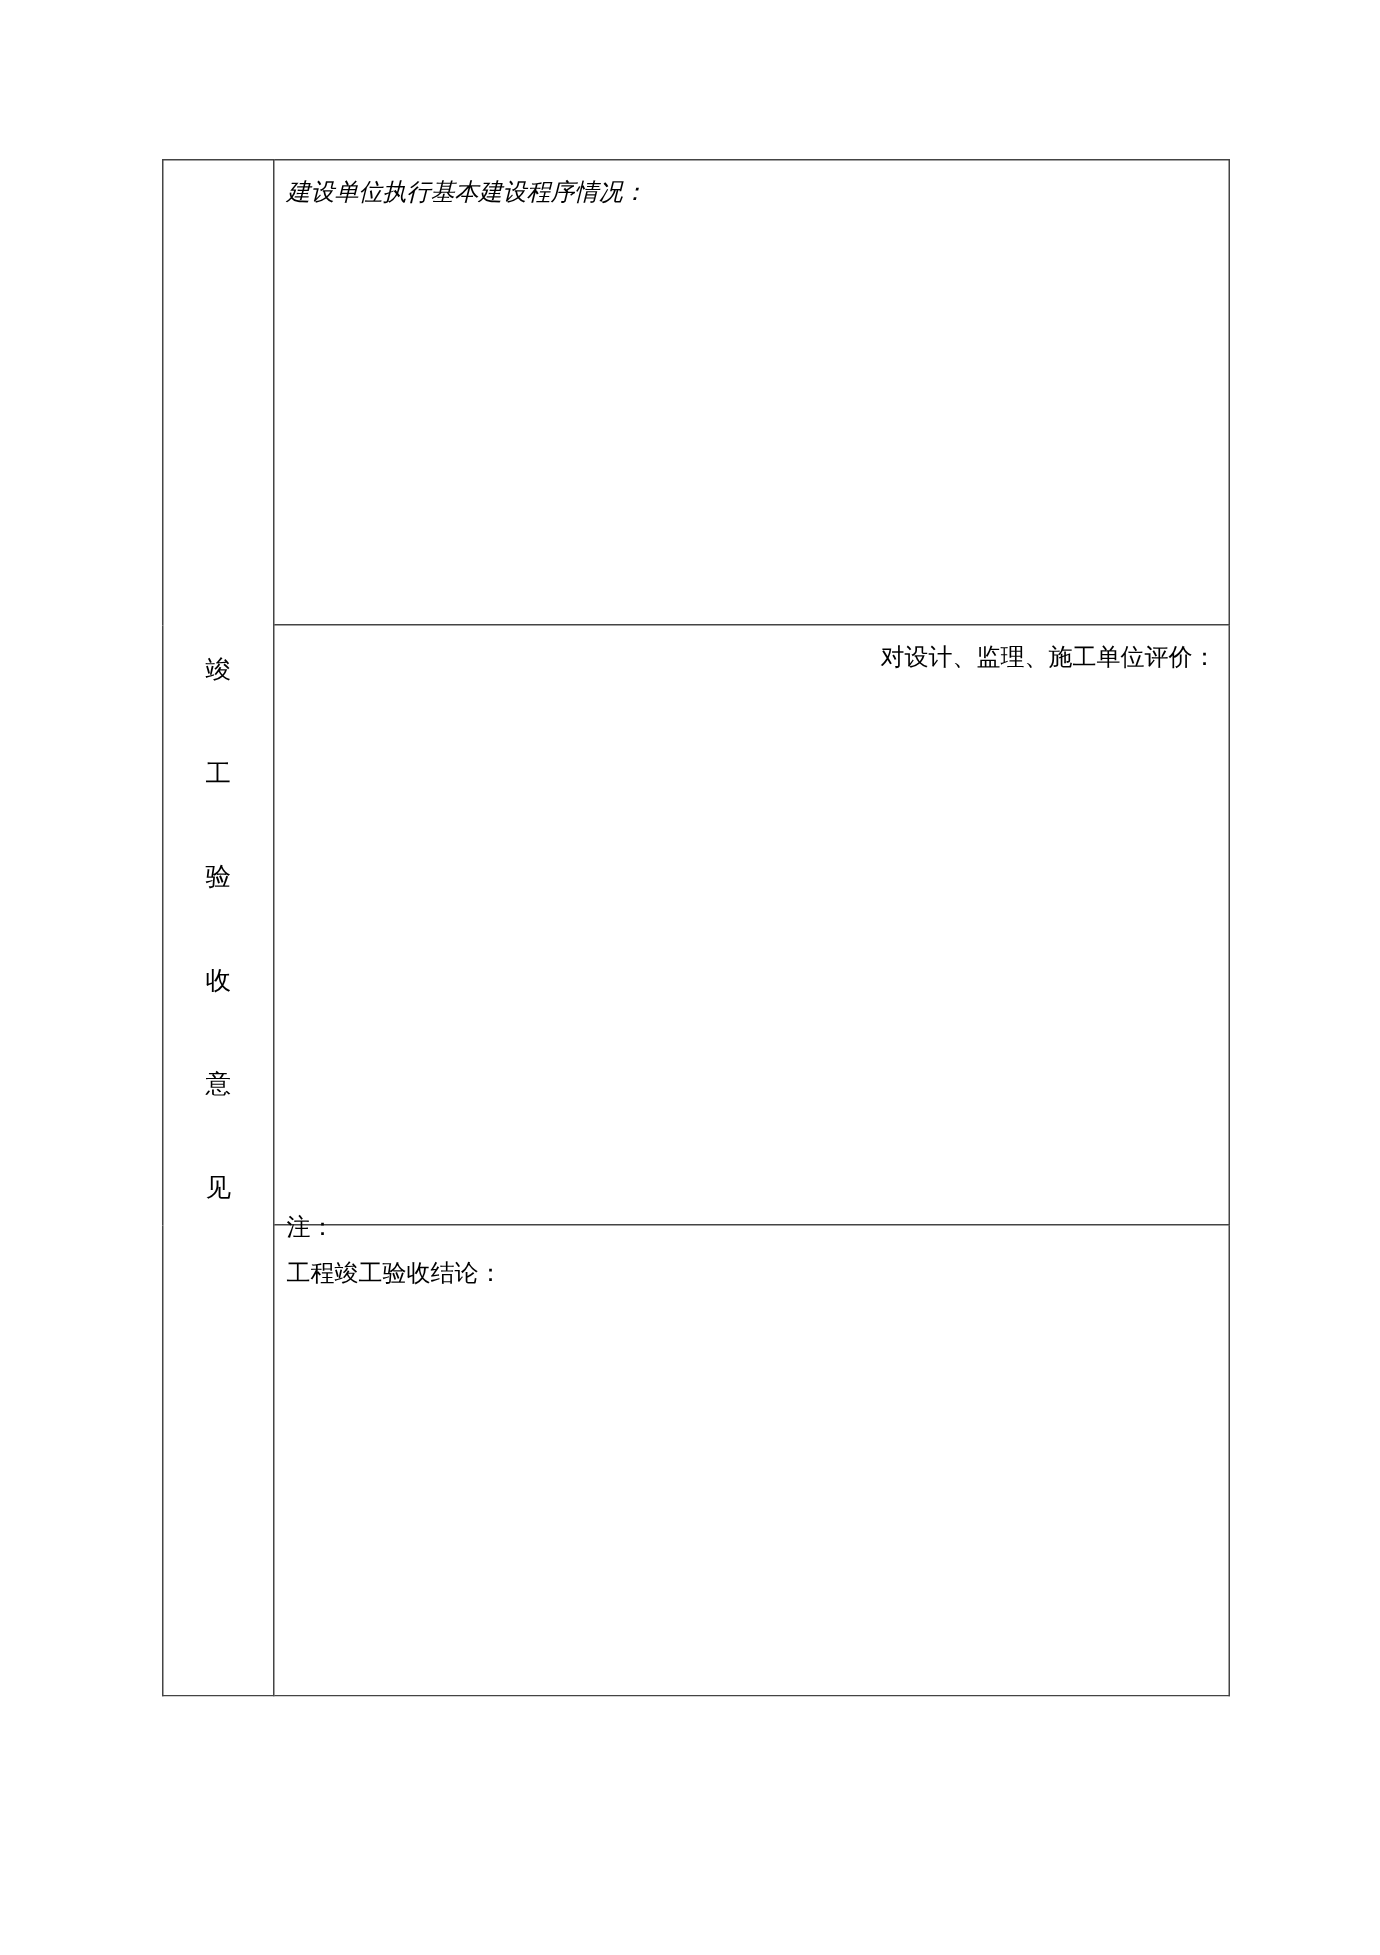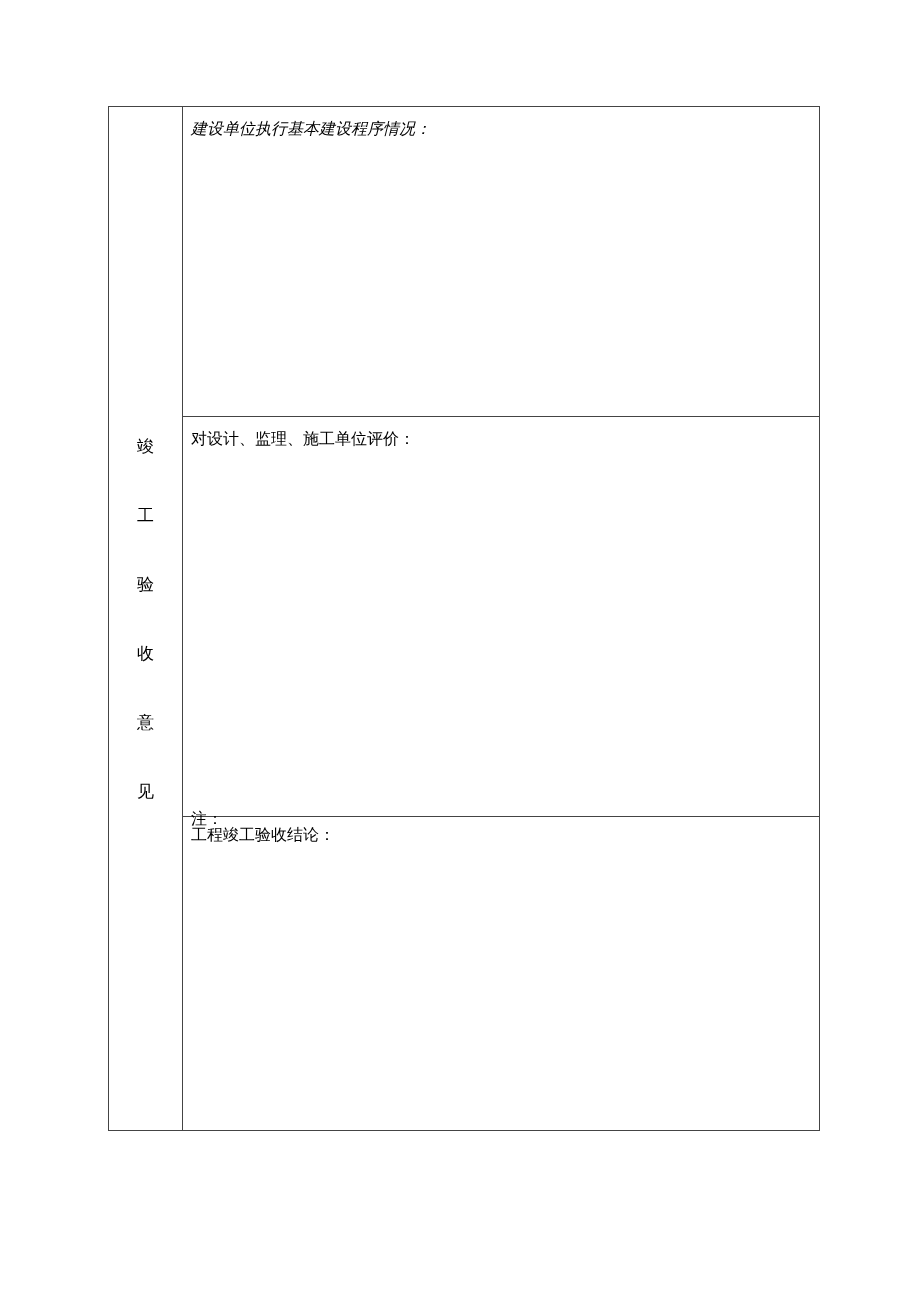--- a/index.html
+++ b/index.html
@@ -46,28 +46,28 @@
     .vertical-label span {
       display: block;
       margin: 26px 0;
     }
     .cell-content {
       min-height: 100%;
       line-height: 1.8;
       font-size: 16px;
     }
     .row-1 { height: 310px; font-style: italic; }
-    .row-2 { height: 400px; }
+    .row-2 { height: 400px; text-align: right; }
     .row-3 { height: 314px; }
     .conclusion-cell {
       position: relative;
     }
     .conclusion-top {
       position: absolute;
-      top: 4px;
+      top: 19px;
       left: 8px;
     }
     .conclusion-bottom {
       position: absolute;
       bottom: 12px;
       left: 8px;
     }
   </style>
 </head>
 <body>

